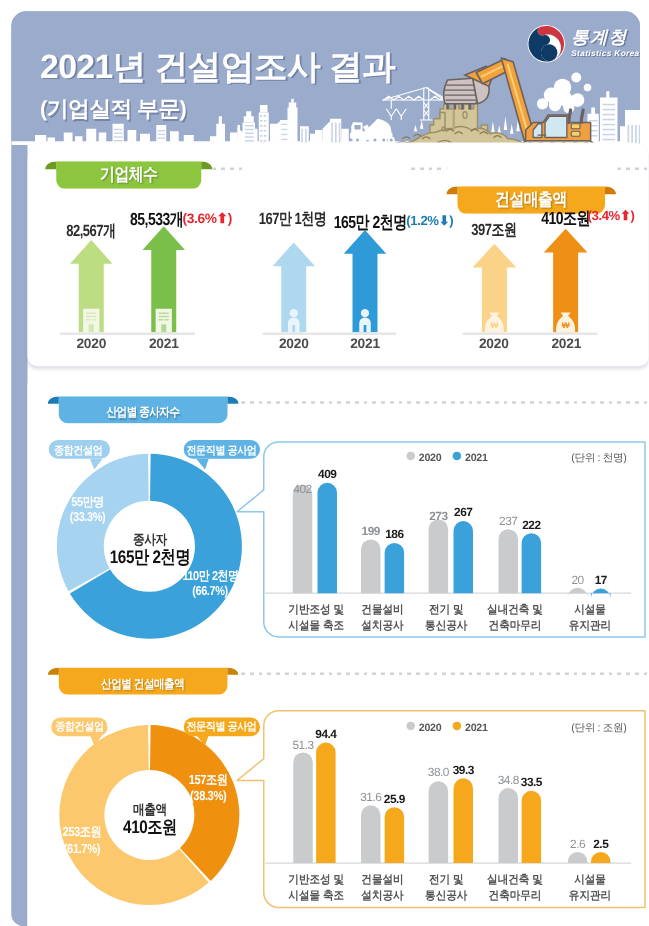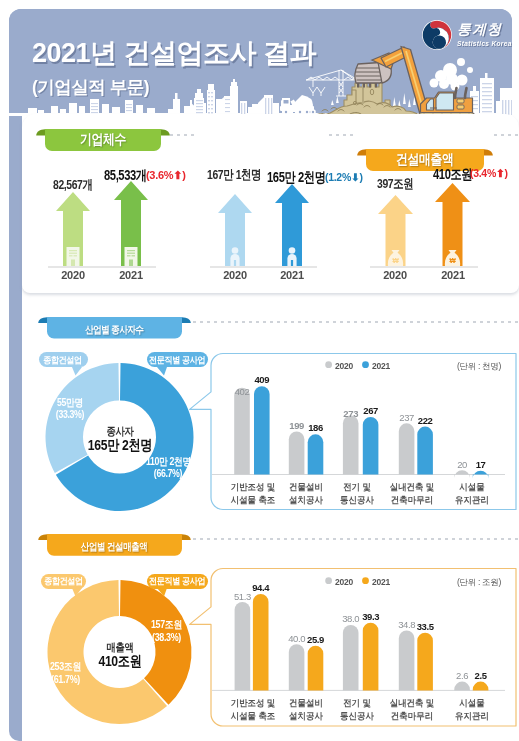--- a/index.html
+++ b/index.html
@@ -560,21 +560,21 @@
         <path d="M398.8 690.4 V638.24 a7.8 7.8 0 0 1 15.6 0 V690.4 Z" fill="#c9cbcd"></path>      
         <path d="M417.3 690.4 V640.48 a7.8 7.8 0 0 1 15.6 0 V690.4 Z" fill="#f5a81c"></path>      
         <path d="M454.3 690.4 V689.40 a7.8 7.8 0 0 1 15.6 0 V690.4 Z" fill="#c9cbcd"></path>      
         <path d="M472.8 690.4 V689.40 a7.8 7.8 0 0 1 15.6 0 V690.4 Z" fill="#f5a81c"></path>
       <circle cx="328.6" cy="580.7" r="3.4" fill="#c9cbcd"></circle>
       <circle cx="365.5" cy="580.7" r="3.4" fill="#f5a81c"></circle>
     </svg>
 
 <div class="barval" style="left:224.4px;top:590.5px;width:36px;color:#8e9296;font-weight:normal;">51.3</div>    
       <div class="barval" style="left:242.7px;top:582.1px;width:36px;color:#1a1a1a;">94.4</div>    
-      <div class="barval" style="left:278.6px;top:632.7px;width:36px;color:#8e9296;font-weight:normal;">40.0</div>    
+      <div class="barval" style="left:278.6px;top:632.7px;width:36px;color:#8e9296;font-weight:normal;">31.6</div>    
       <div class="barval" style="left:297.5px;top:633.8px;width:36px;color:#1a1a1a;">25.9</div>    
       <div class="barval" style="left:332.7px;top:613.4px;width:36px;color:#8e9296;font-weight:normal;">38.0</div>    
       <div class="barval" style="left:352.6px;top:610.7px;width:36px;color:#1a1a1a;">39.3</div>    
       <div class="barval" style="left:388.6px;top:618.9px;width:36px;color:#8e9296;font-weight:normal;">34.8</div>    
       <div class="barval" style="left:407.1px;top:620.7px;width:36px;color:#1a1a1a;">33.5</div>    
       <div class="barval" style="left:444.1px;top:670.1px;width:36px;color:#8e9296;font-weight:normal;">2.6</div>    
       <div class="barval" style="left:462.6px;top:669.6px;width:36px;color:#1a1a1a;">2.5</div>
 
 <div class="barlabel" style="left:218.4px;top:697px;width:70px;"><span>기반조성 및</span><br><span>시설물 축조</span></div>    
       <div class="barlabel" style="left:270.5px;top:697px;width:70px;"><span>건물설비</span><br><span>설치공사</span></div>    

